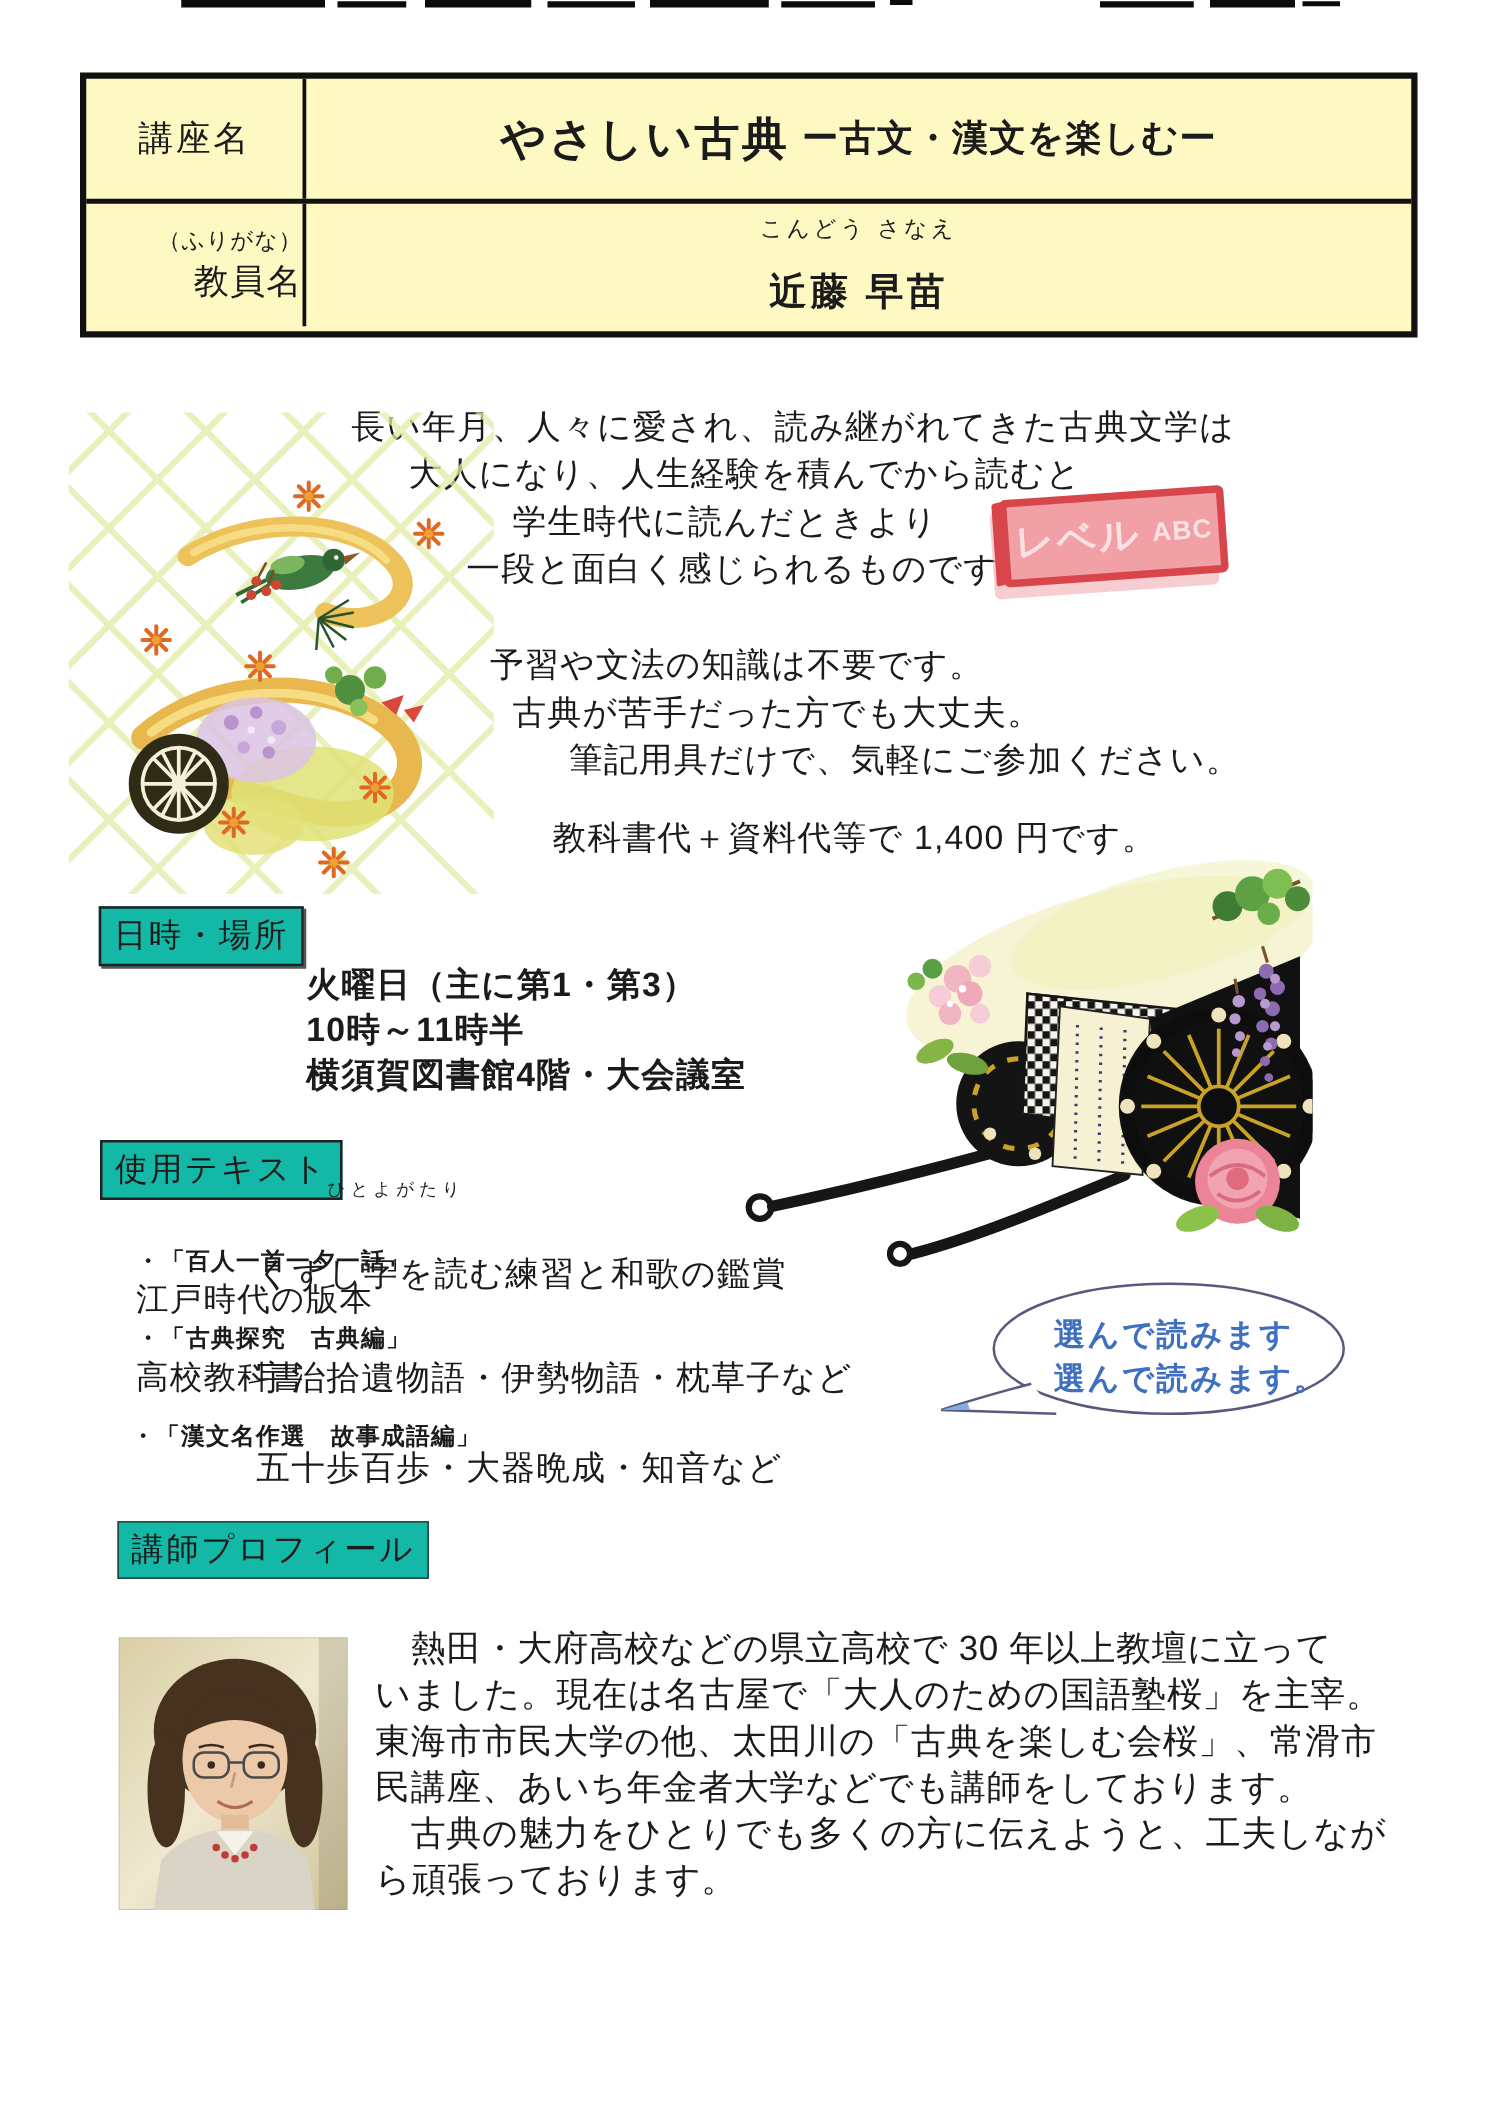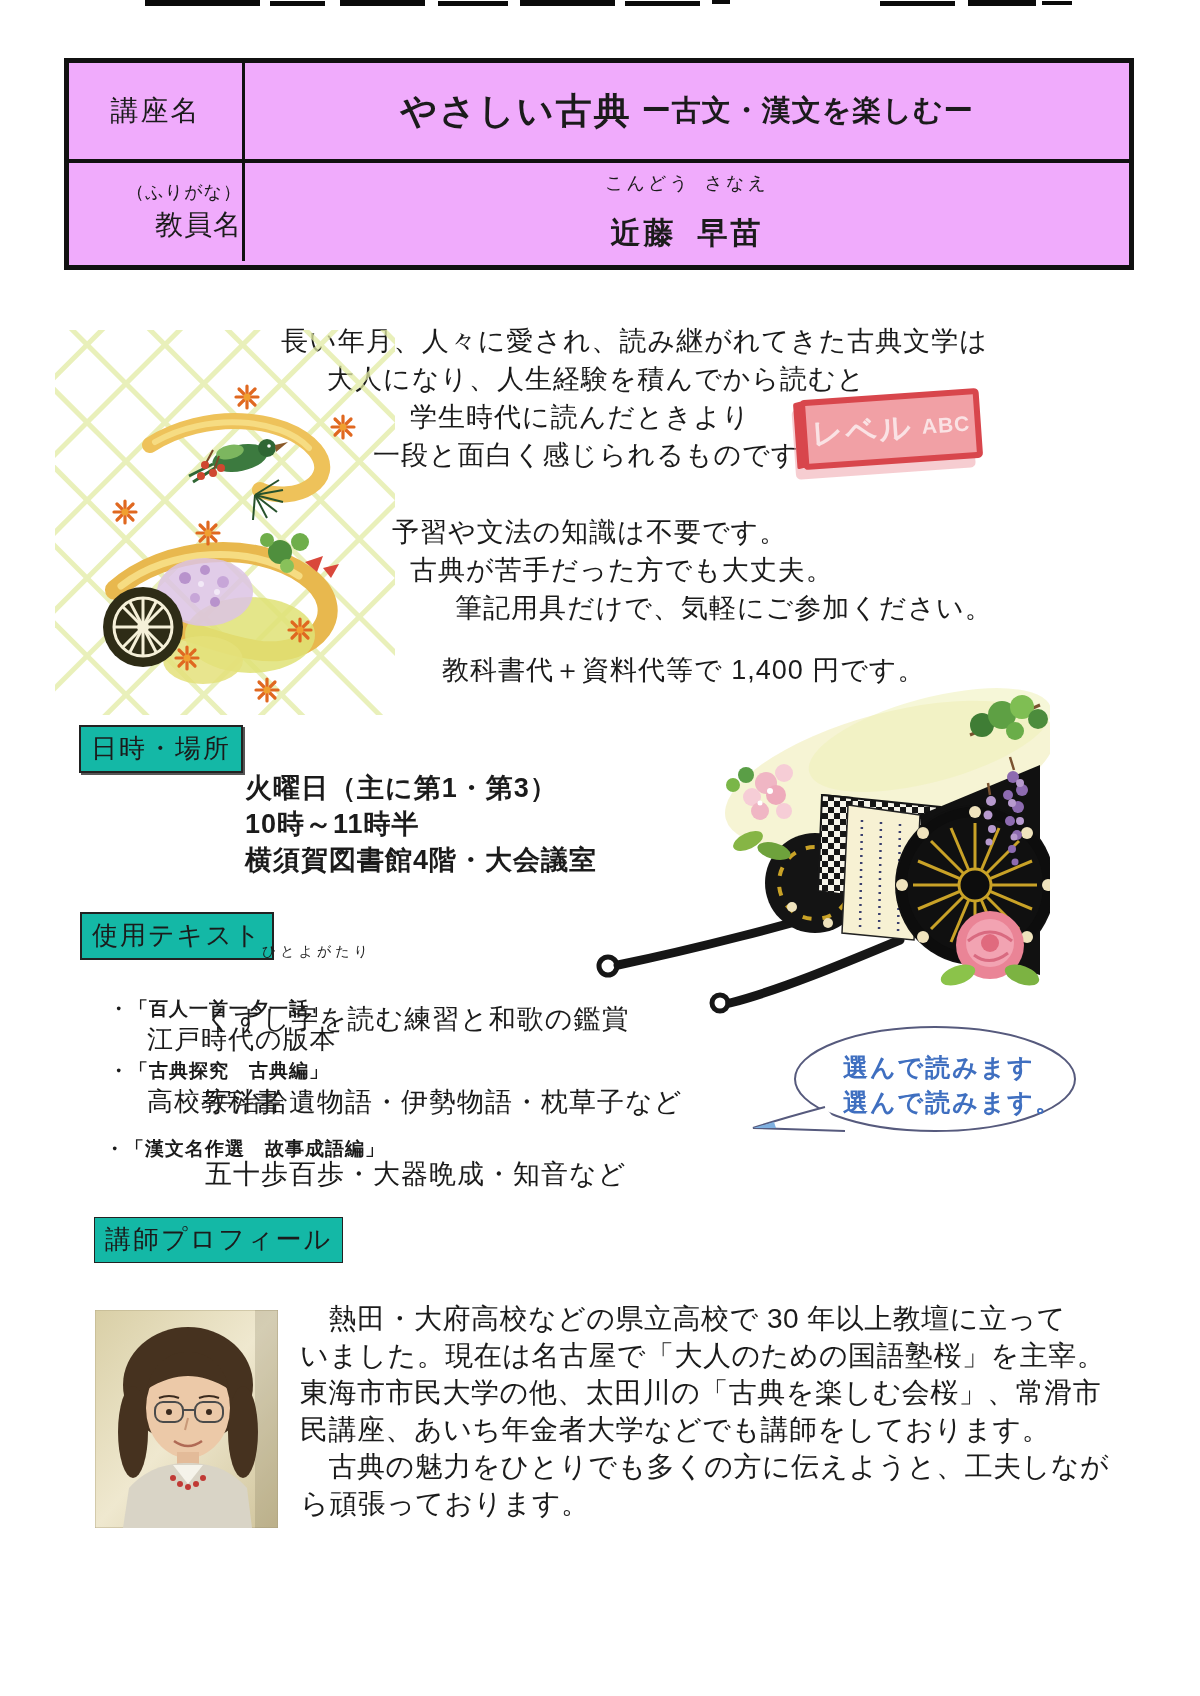--- a/index.html
+++ b/index.html
@@ -7,21 +7,21 @@
     width:1200px; height:1696px; position:relative; overflow:hidden;
     background:#ffffff; color:#1b1b1b;
     font-family:"Liberation Sans", sans-serif;
   }
   .abs { position:absolute; }
   .scan { position:absolute; background:#0b0b0b; }
 
   
   .info-table {
     position:absolute; left:64px; top:58px; width:1070px; height:212px;
-    border:5px solid #111; box-sizing:border-box; background:#f0abfc;font-family:Liberation Mono, monospace;
+    border:5px solid #111; box-sizing:border-box; background:#fef9c3;
   }
   .t-row { display:flex; box-sizing:border-box; }
   .t-row1 { height:100px; border-bottom:4px solid #111; }
   .t-row2 { height:98px; }
   .t-label {
     width:176px; border-right:3px solid #111; box-sizing:border-box;
     display:flex; flex-direction:column; align-items:center; justify-content:center;
     font-size:28px; letter-spacing:2px;
   }
   .t-label.label2 { align-items:flex-end; padding-left:44px; letter-spacing:1px; }
@@ -56,21 +56,21 @@
   
   .sec-box {
     position:absolute; border:2px solid #222; background:#14b8a6;
     font-size:26px; letter-spacing:2px; padding:4px 10px 5px 10px; white-space:pre;
   }
   .sec-box.dbl { box-shadow:2px 2px 0 0 #555; }
 
   
   .tb-item { position:absolute; white-space:pre; }
   .tb-title { font-size:19px; font-weight:bold; letter-spacing:1px; }
-  .tb-note  { font-size:26px; font-weight:normal; margin-left:38px; letter-spacing:1px; }
+  .tb-note  { font-size:26px; font-weight:normal; letter-spacing:1px; }
   .tb-furi  { position:absolute; left:162px; top:-17px; font-size:14px; letter-spacing:4px; }
 
   
   .bubble-text { position:absolute; color:#3f6fc0; font-weight:bold; font-size:25px; letter-spacing:2px; white-space:pre; }
 
   
   .profile-line { position:absolute; font-size:28px; letter-spacing:0.5px; white-space:pre; }
 </style>
 </head>
 <body>

